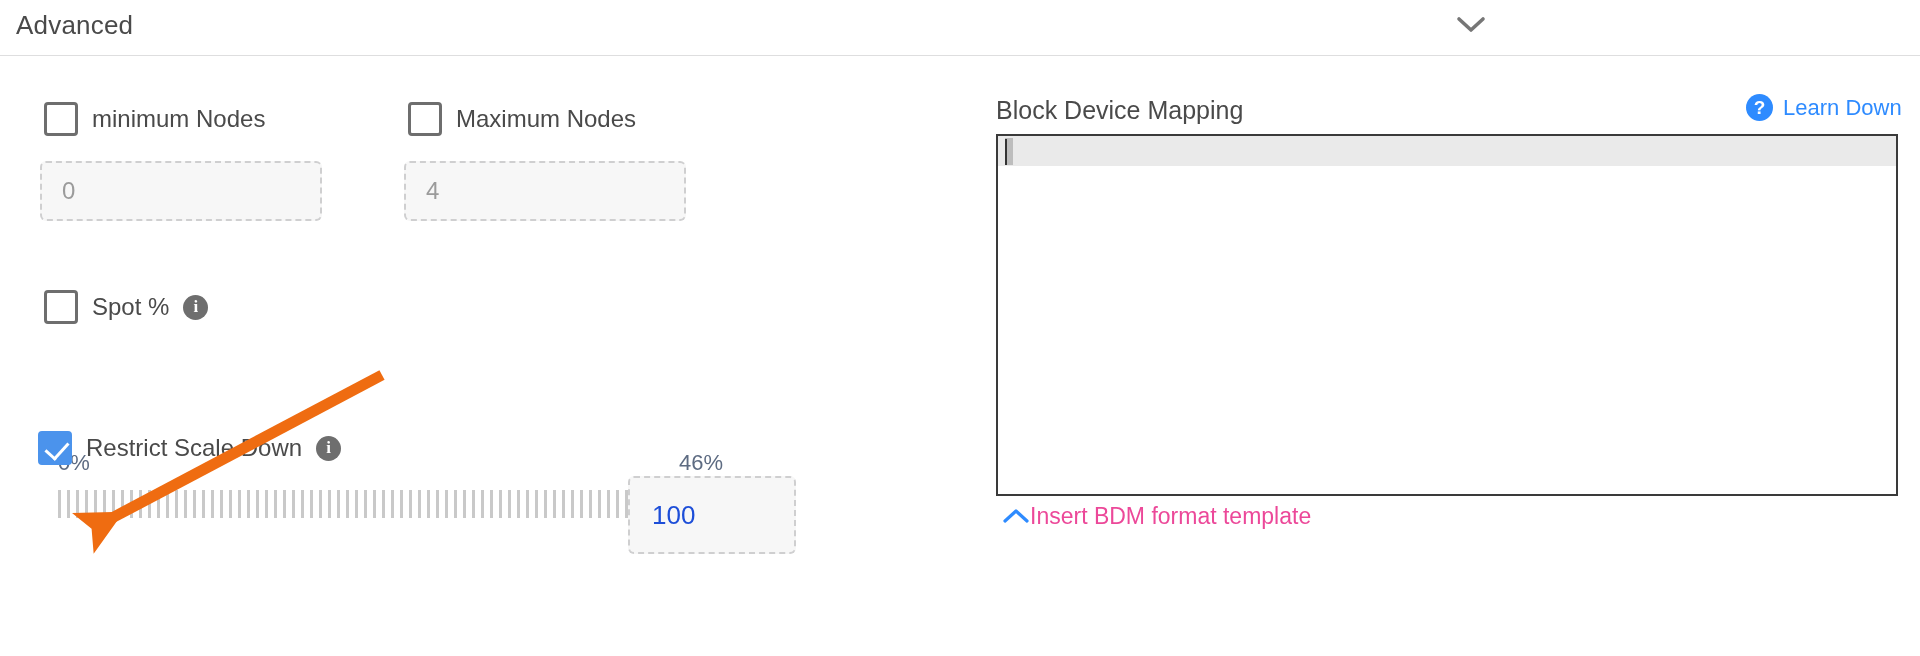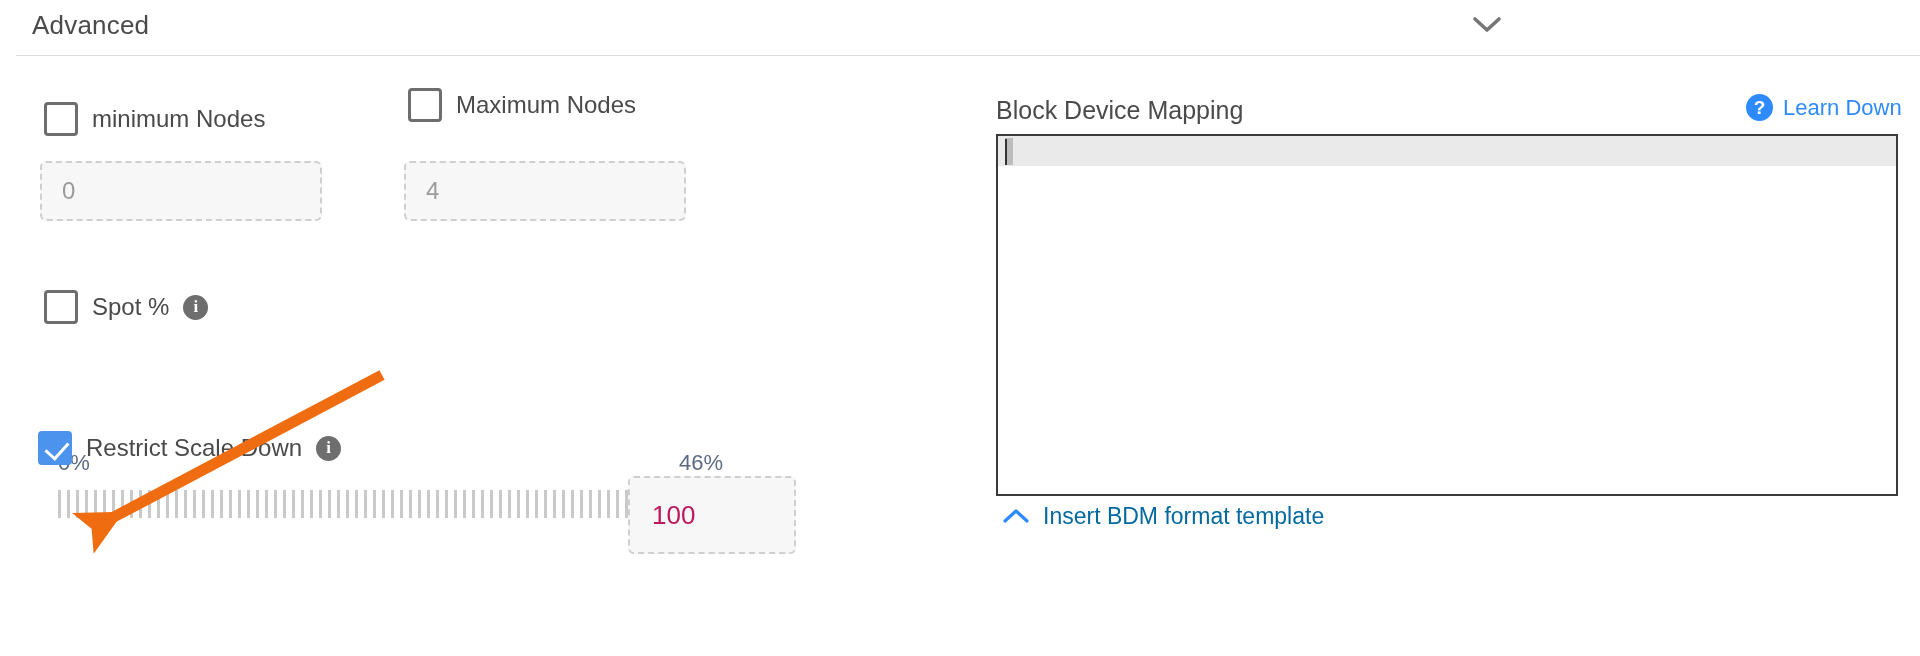--- a/index.html
+++ b/index.html
@@ -8,21 +8,21 @@
     width: 1920px; height: 656px;
     background: #ffffff;
     font-family: "Liberation Sans", sans-serif;
     overflow: hidden;
   }
 
   .page { position: relative; width: 1920px; height: 656px; background: #fff; }
 
   
   .section-header {
-    position: absolute; left: 16px; top: 0; width: 1531px; height: 56px; padding-left: 26px;
+    position: absolute; left: 0; top: 0; width: 1531px; height: 56px; padding-left: 26px;
   }
   .section-title {
     position: absolute; left: 16px; top: 10px;
     font-size: 26px; color: #4a4a4a; font-weight: 400;
     letter-spacing: .2px;
   }
   .collapse-btn {
     position: absolute; right: 40px; top: 8px;
     width: 40px; height: 34px;
     display: flex; align-items: center; justify-content: center;
@@ -85,21 +85,21 @@
   }
   .slider-handle {
     position: absolute; left: 674px; top: 32px;
     width: 14px; height: 44px; border-radius: 7px; background: #6d6d6d;
     cursor: pointer;
   }
   .slider-value {
     position: absolute; left: 770px; top: 26px;
     width: 168px; height: 78px;
     border: 2px dashed #cfcfd0; border-radius: 6px; background: #f7f7f7;
-    color: #be185d; font-size: 26px;
+    color: #1d4ed8; font-size: 26px;
     display: flex; align-items: center; padding-left: 22px;
   }
 
   
   .right-col { position: absolute; left: 996px; top: 56px; width: 1024px; height: 600px; }
 
   .bdm-title {
     position: absolute; left: 0; top: 40px;
     font-size: 25px; color: #4a4a4a;
   }
@@ -132,22 +132,22 @@
     position: absolute; left: 7px; top: 2px; width: 8px; height: 27px;
     background: #bdbdbd;
   }
   .bdm-caret {
     position: absolute; left: 7px; top: 3px; width: 2px; height: 26px;
     background: #333;
   }
 
   .bdm-footer {
     position: absolute; left: 6px; top: 447px;
-    display: flex; align-items: flex-start; gap: 13px;
-    color: #0369a1; font-size: 23px; cursor: pointer;
+    display: flex; align-items: flex-start; gap: 0;
+    color: #ec4899; font-size: 23px; cursor: pointer;
   }
 
   
   .annotation {
     position: absolute; left: 0; top: 0; width: 1920px; height: 656px;
     pointer-events: none;
   }
 </style>
 </head>
 <body>
@@ -165,21 +165,21 @@
   </div>
 
   <div class="left-col">
 
     <div class="cb-row" style="left:44px; top:46px;">
       <span class="cb-box"></span>
       <span class="cb-label">minimum Nodes</span>
     </div>
     <div class="num-input" style="left:40px; top:105px; width:282px;">0</div>
 
-    <div class="cb-row" style="left:408px; top:32px;justify-content:space-between;">
+    <div class="cb-row" style="left:408px; top:46px;justify-content:space-between;">
       <span class="cb-box"></span>
       <span class="cb-label">Maximum Nodes</span>
     </div>
     <div class="num-input" style="left:404px; top:105px; width:282px;">4</div>
 
     <div class="cb-row" style="left:44px; top:234px;">
       <span class="cb-box"></span>
       <span class="cb-label">Spot %</span>
       <span class="info-icon">i</span>
     </div>

